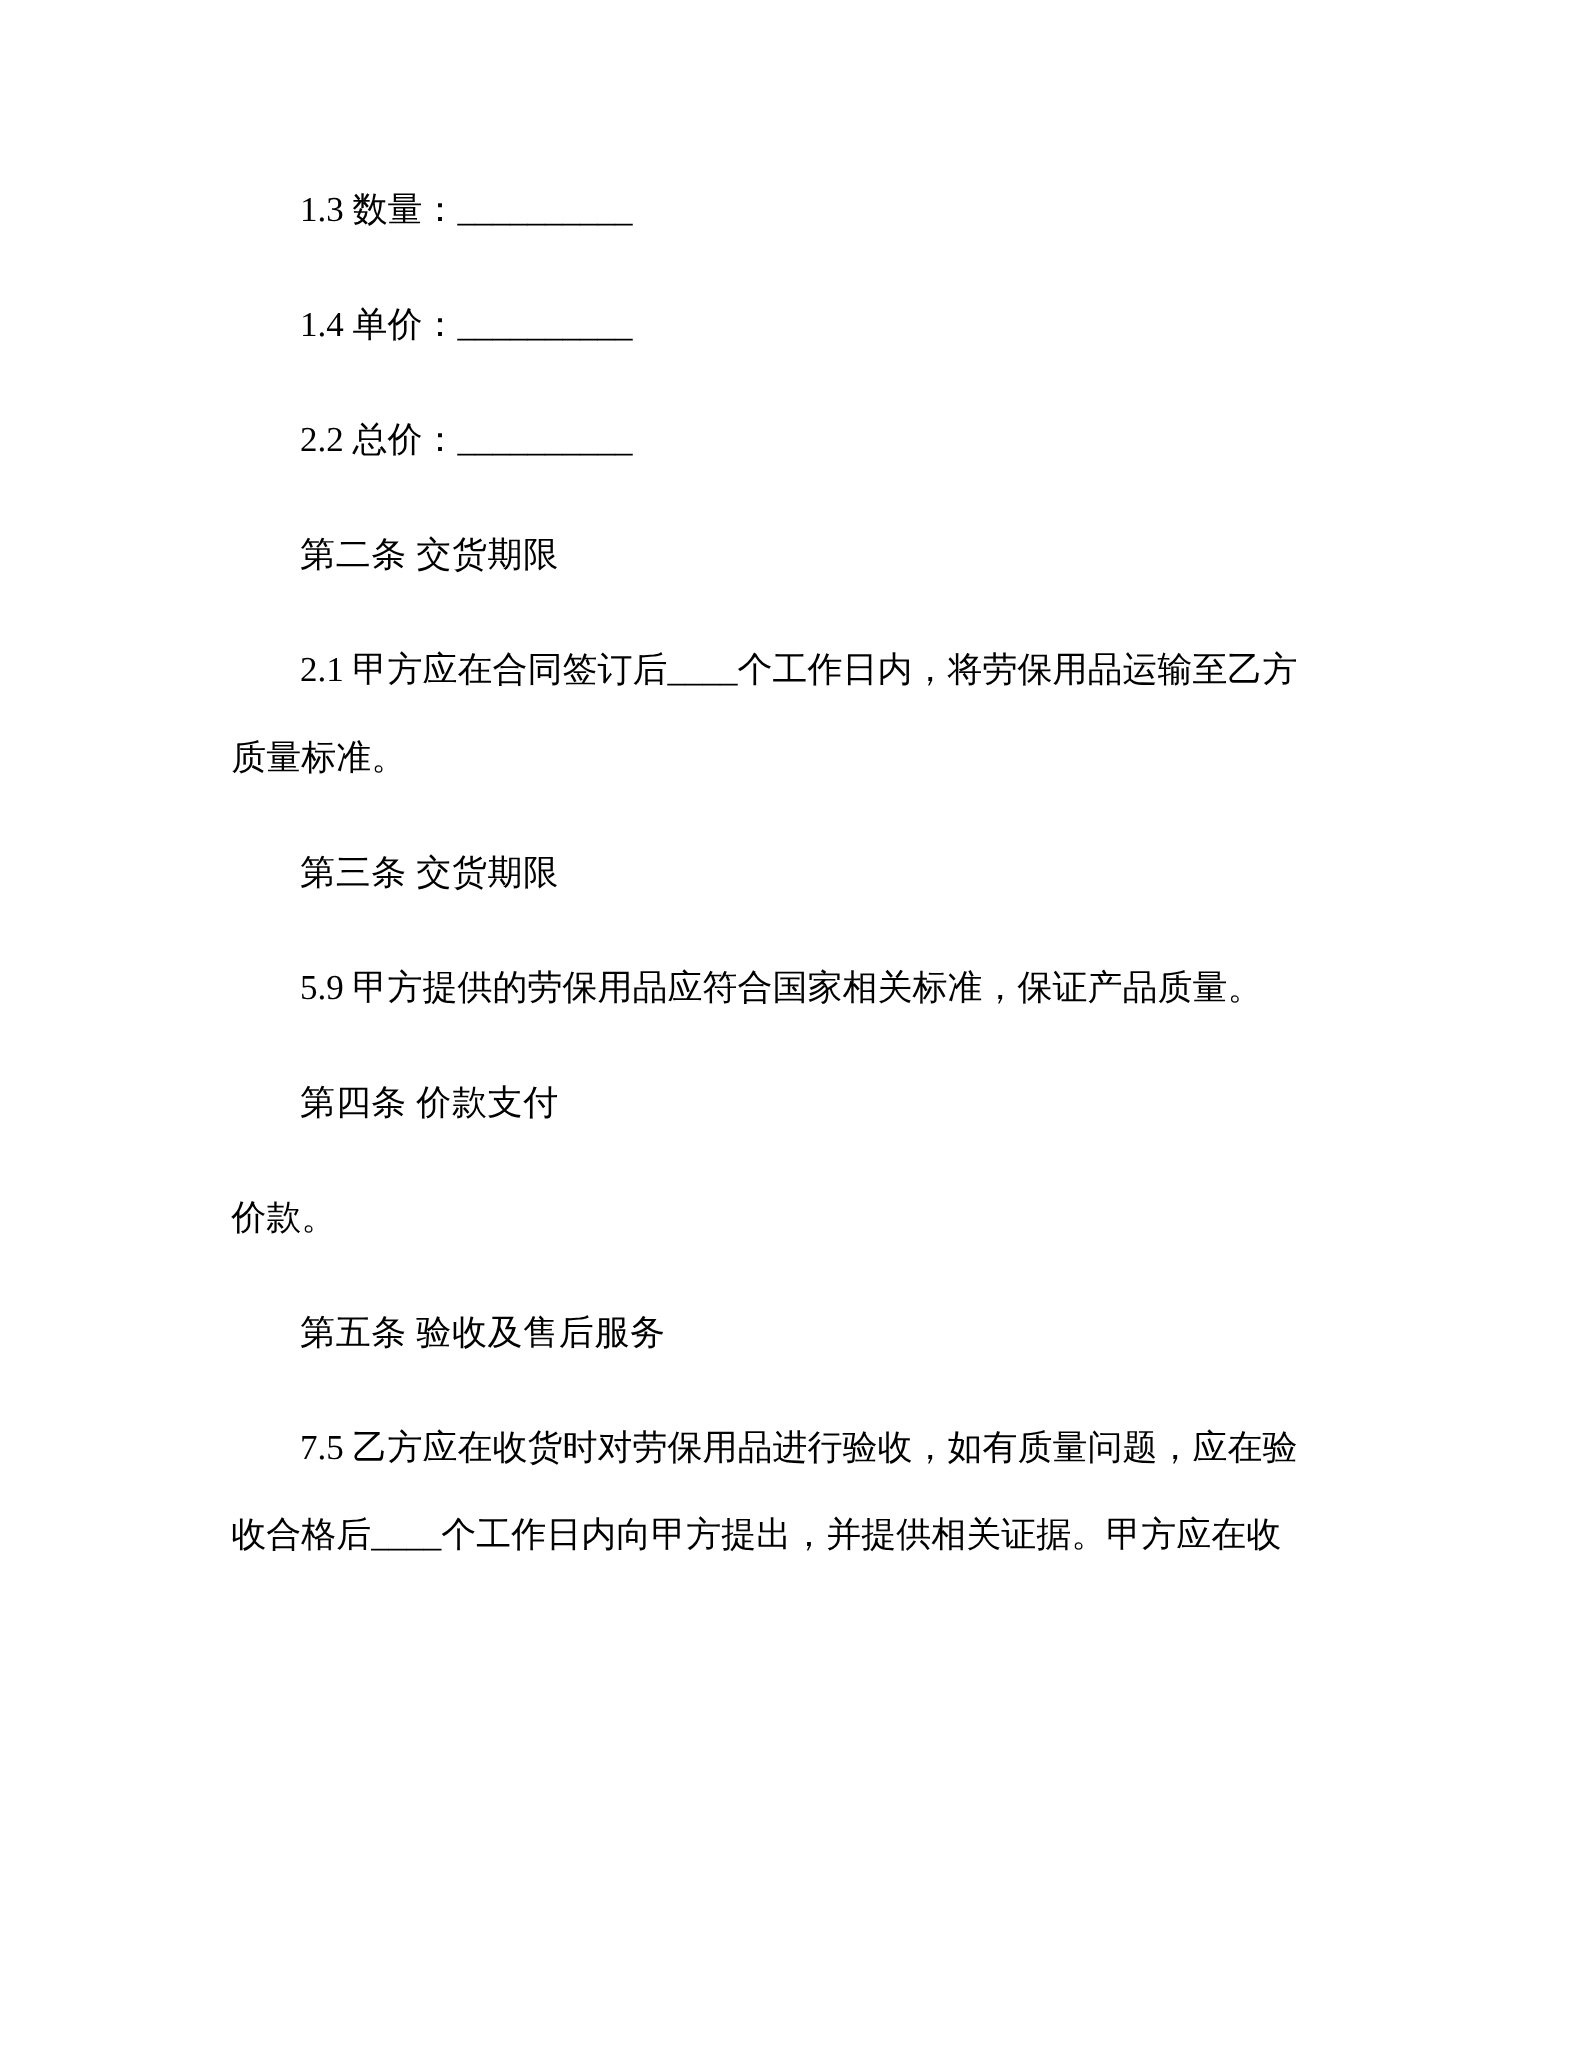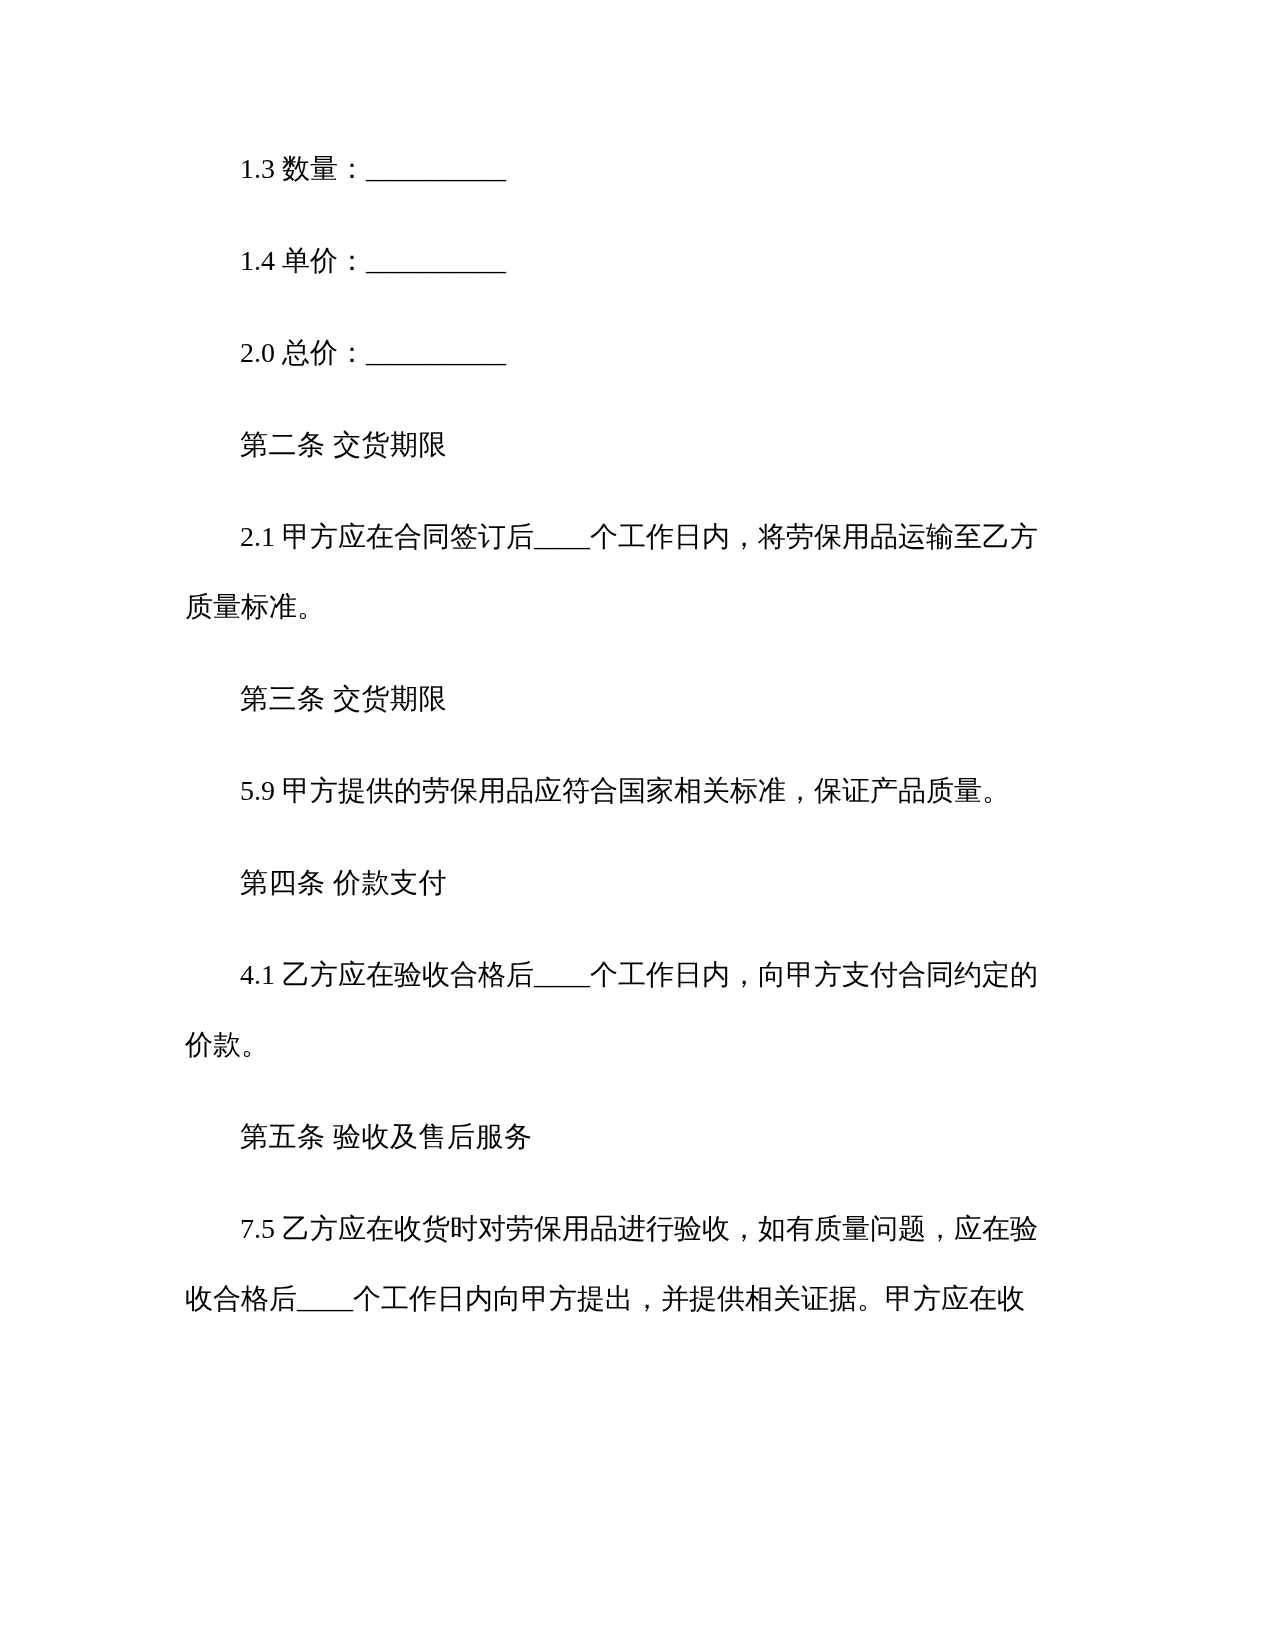--- a/index.html
+++ b/index.html
@@ -43,21 +43,21 @@
 
     <div class="para">
       <div class="line indent">1.3 数量：__________</div>
     </div>
 
     <div class="para">
       <div class="line indent">1.4 单价：__________</div>
     </div>
 
     <div class="para">
-      <div class="line indent">2.0 总价：__________</div>
+      <div class="line indent">2.2 总价：__________</div>
     </div>
 
     <div class="para heading">
       <div class="line indent">第二条 交货期限</div>
     </div>
 
     <div class="para">
       <div class="line indent">2.1 甲方应在合同签订后____个工作日内，将劳保用品运输至乙方</div>
       <div class="line">质量标准。</div>
     </div>
@@ -68,21 +68,20 @@
 
     <div class="para">
       <div class="line indent">5.9 甲方提供的劳保用品应符合国家相关标准，保证产品质量。</div>
     </div>
 
     <div class="para heading">
       <div class="line indent">第四条 价款支付</div>
     </div>
 
     <div class="para">
-      <div class="line indent">4.1 乙方应在验收合格后____个工作日内，向甲方支付合同约定的</div>
       <div class="line">价款。</div>
     </div>
 
     <div class="para heading">
       <div class="line indent">第五条 验收及售后服务</div>
     </div>
 
     <div class="para">
       <div class="line indent">7.5 乙方应在收货时对劳保用品进行验收，如有质量问题，应在验</div>
       <div class="line">收合格后____个工作日内向甲方提出，并提供相关证据。甲方应在收</div>

